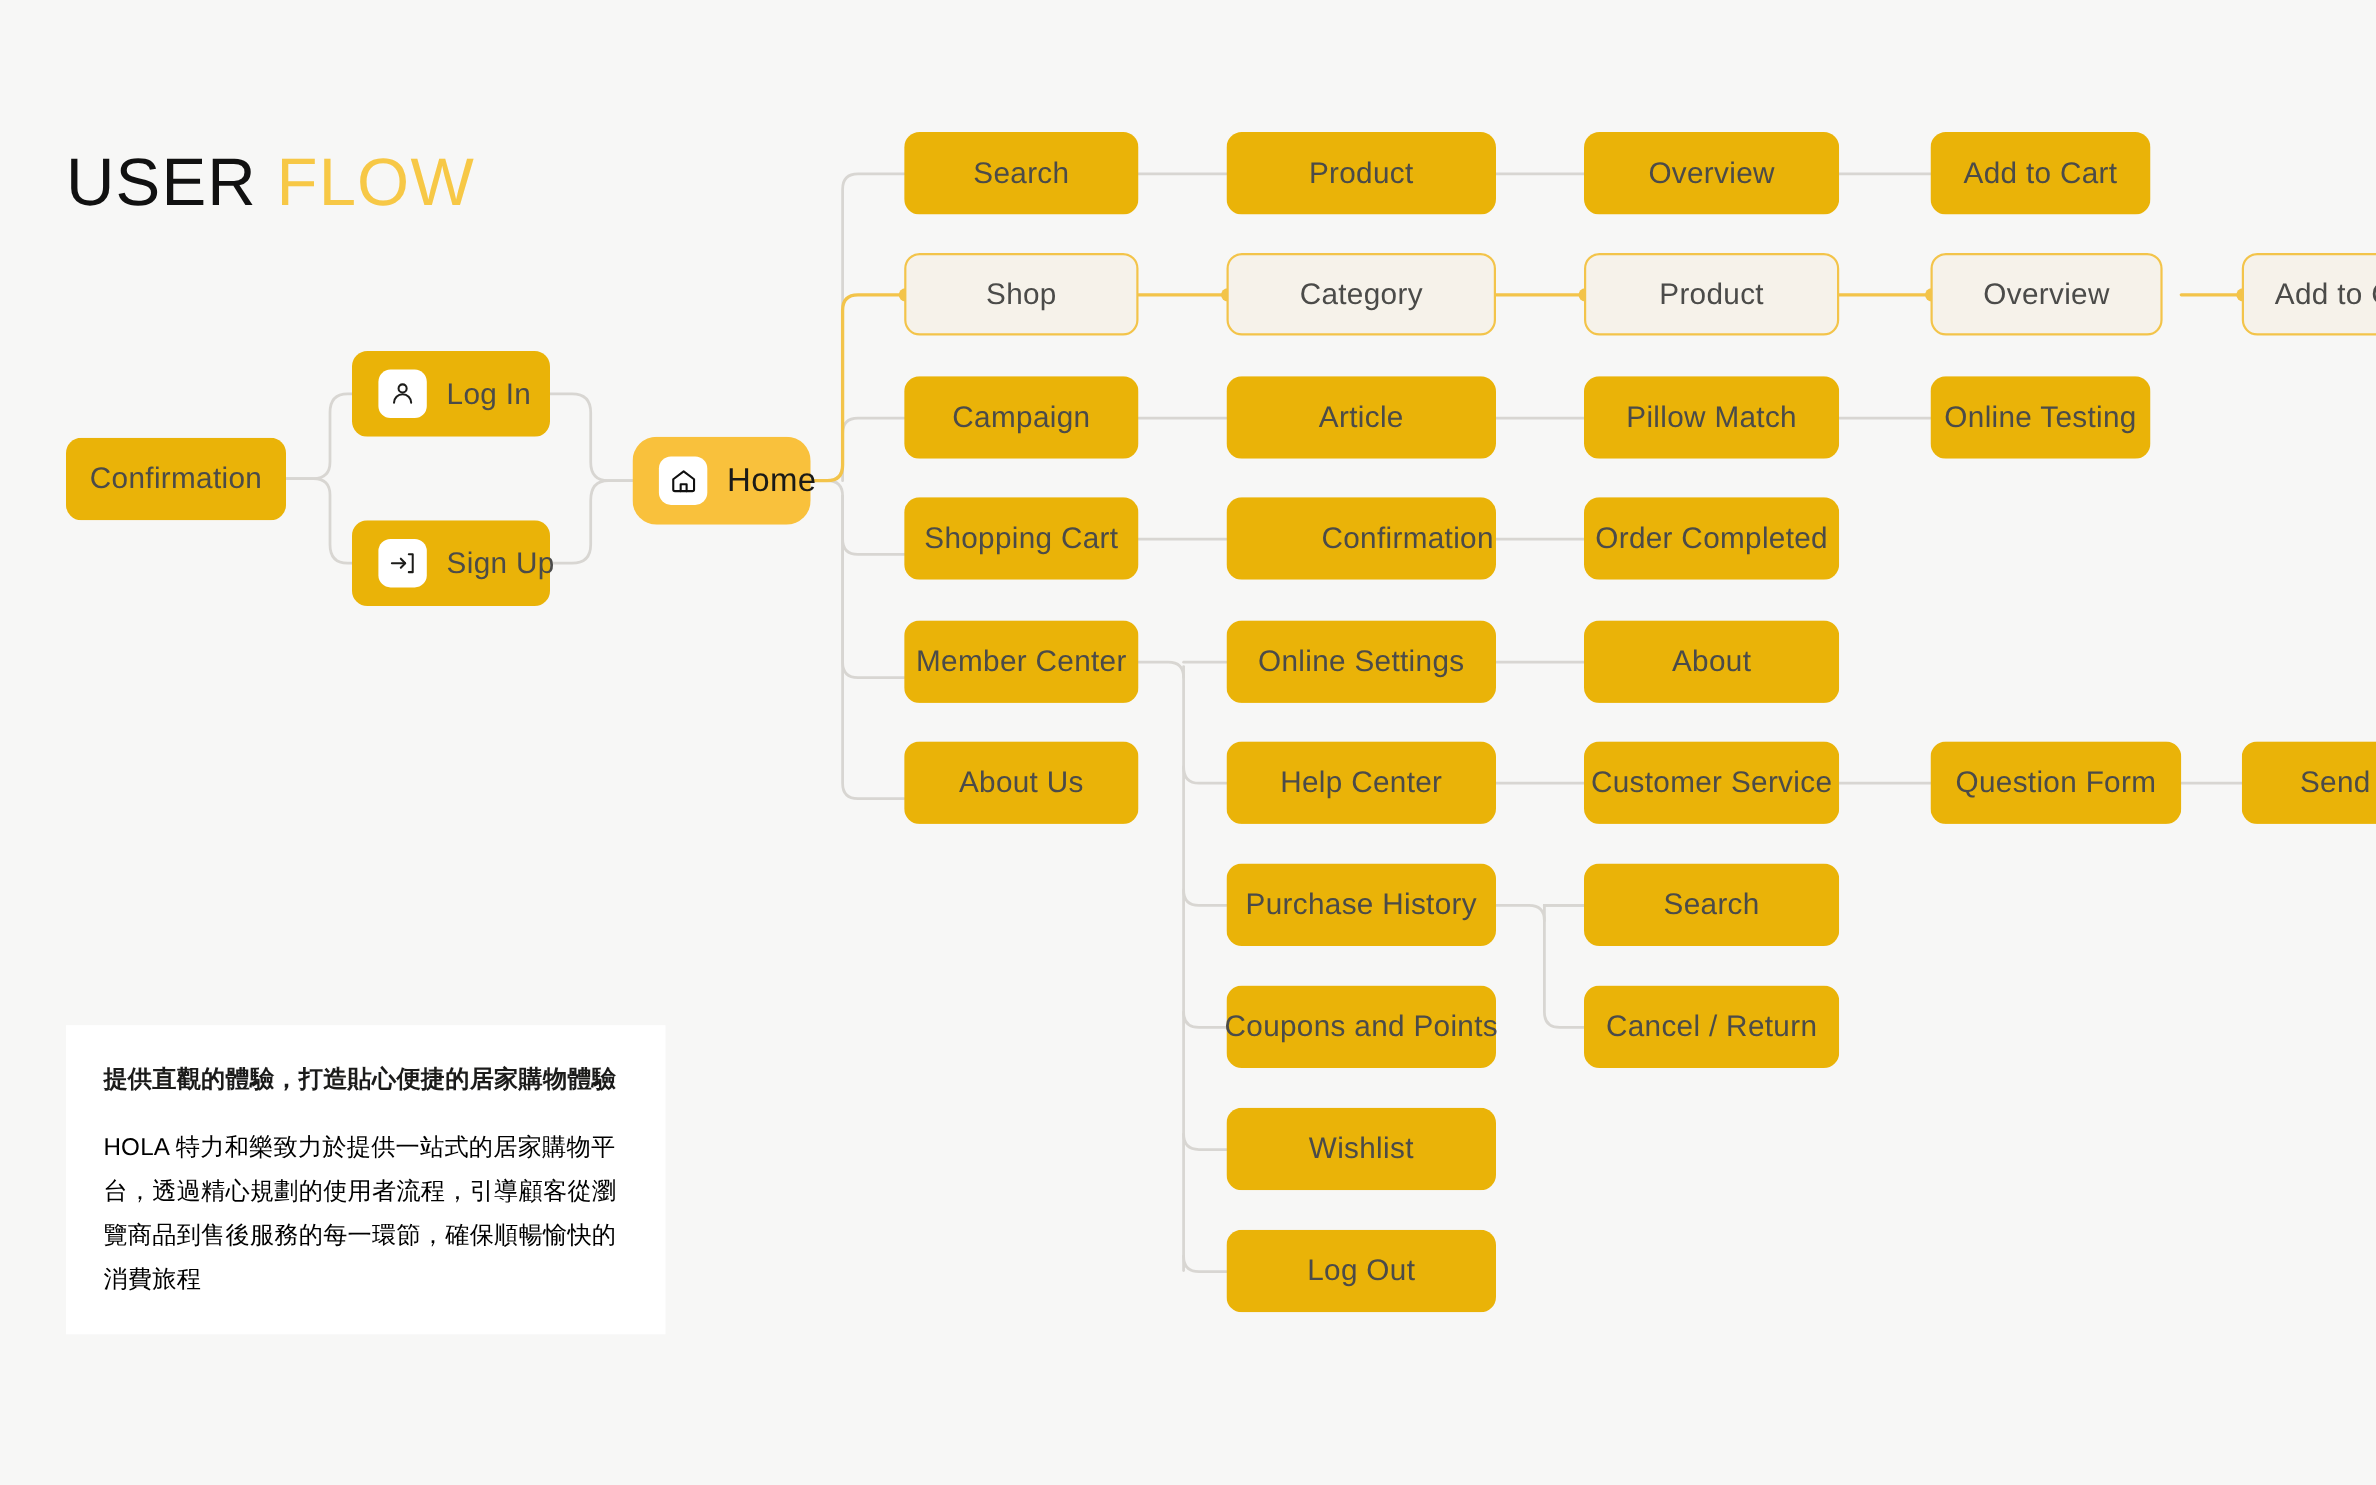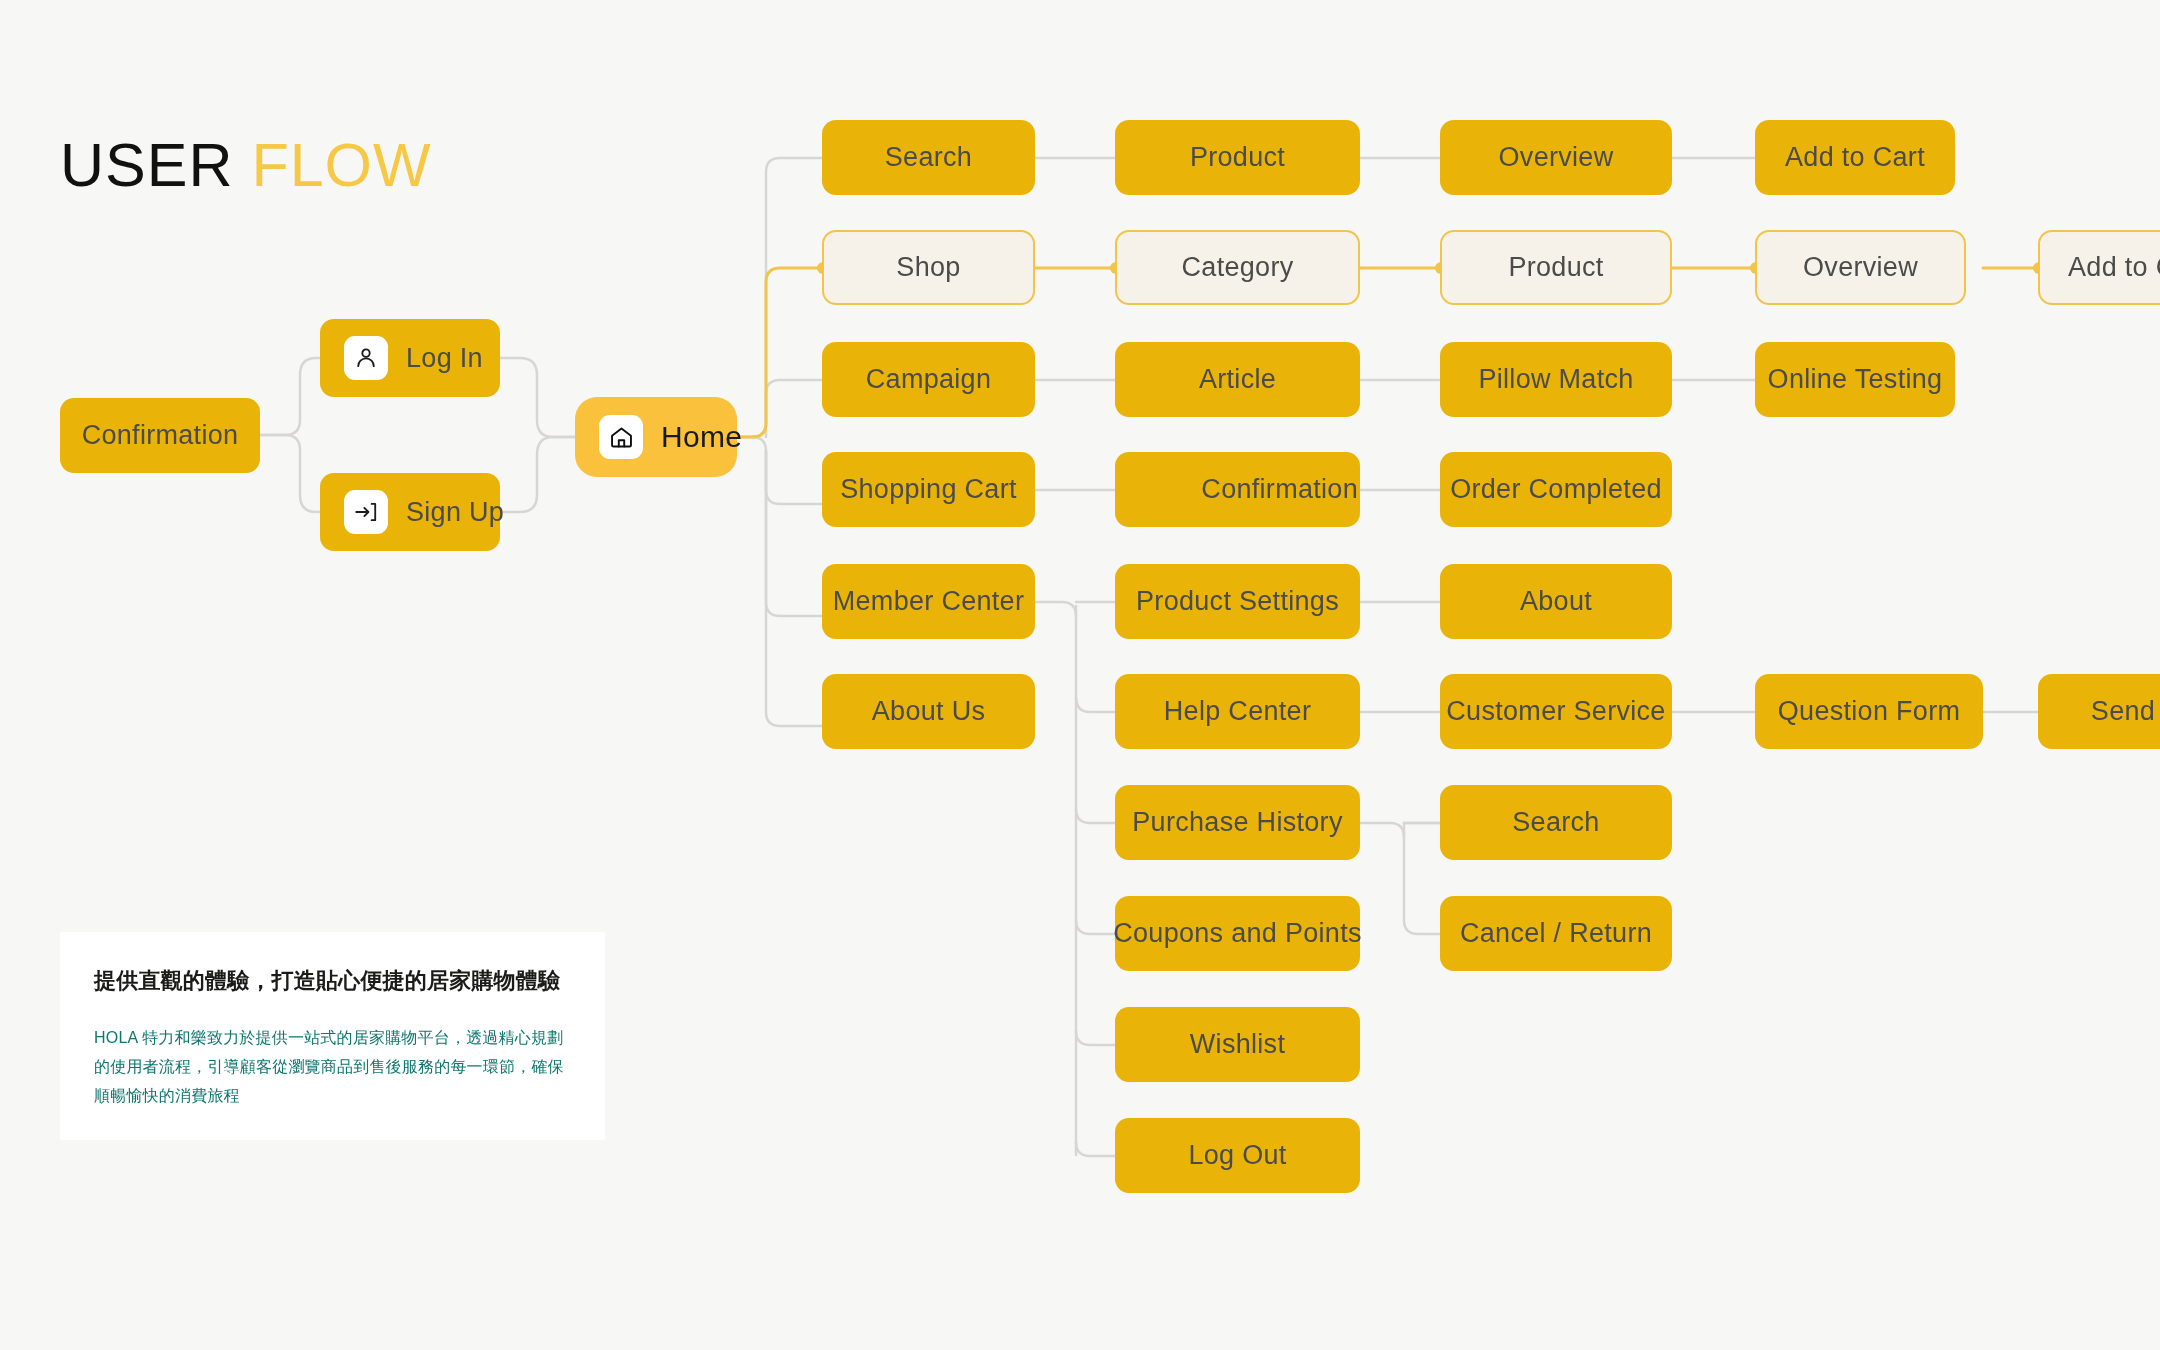--- a/index.html
+++ b/index.html
@@ -70,21 +70,21 @@
     padding:34px 34px 30px 34px;
     box-sizing:border-box;
   }
   .caption h3{
     margin:0 0 26px 0;
     font-size:22px;font-weight:700;color:#1B1B1A;
     letter-spacing:.2px;line-height:1.4;
   }
   .caption p{
     margin:0;
-    font-size:16px;color:#0f766e;
+    font-size:22px;color:#000000;
     line-height:1.82;letter-spacing:.2px;
   }
 </style>
 </head>
 <body>
 
 <div id="canvas">
 
   <svg class="wires" viewBox="0 0 2160 1350">
     <g fill="none" stroke="#D8D6D2" stroke-width="2.5" stroke-linecap="round">
@@ -241,21 +241,21 @@
   </div>
 
   <div class="node" style="left:1115px;top:452px;width:245px;justify-content:flex-end;">
     <span>Confirmation</span>
   </div>
   <div class="node" style="left:1440px;top:452px;width:232px;justify-content:center;">
     <span>Order Completed</span>
   </div>
 
   <div class="node" style="left:1115px;top:564px;width:245px;">
-    <span>Product Settings</span>
+    <span>Online Settings</span>
   </div>
   <div class="node" style="left:1440px;top:564px;width:232px;">
     <span>About</span>
   </div>
 
   <div class="node" style="left:1115px;top:674px;width:245px;">
     <span>Help Center</span>
   </div>
   <div class="node" style="left:1440px;top:674px;width:232px;">
     <span>Customer Service</span>

